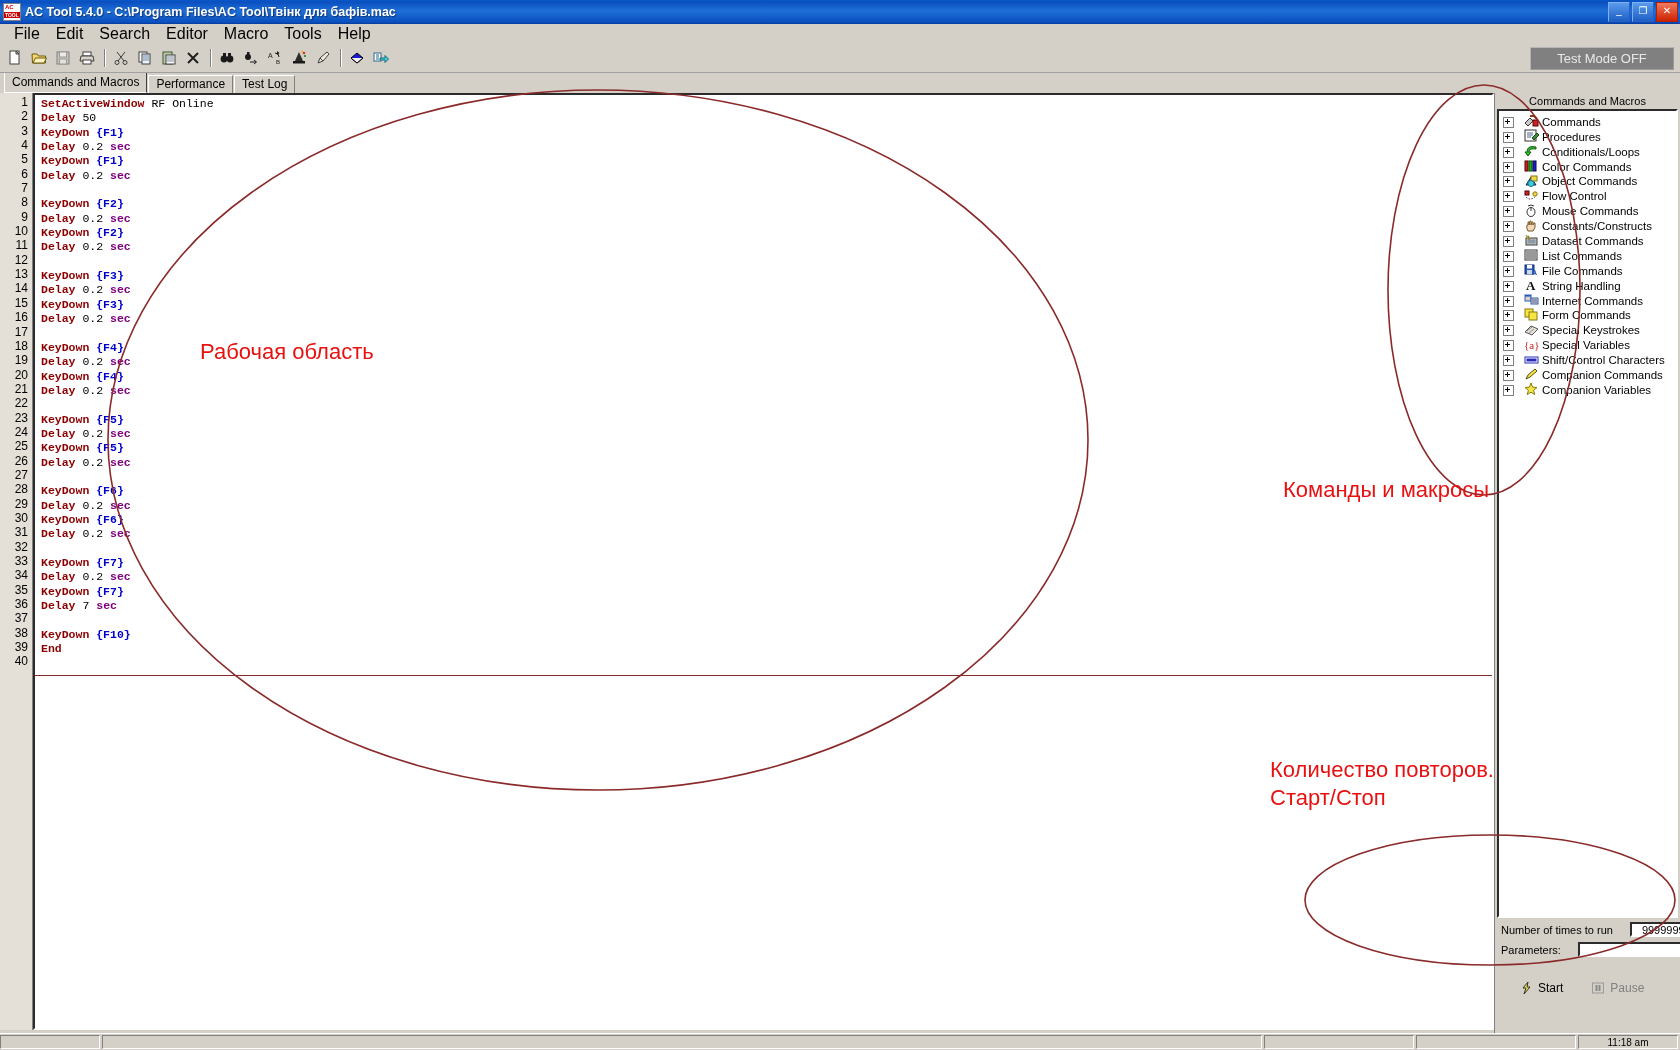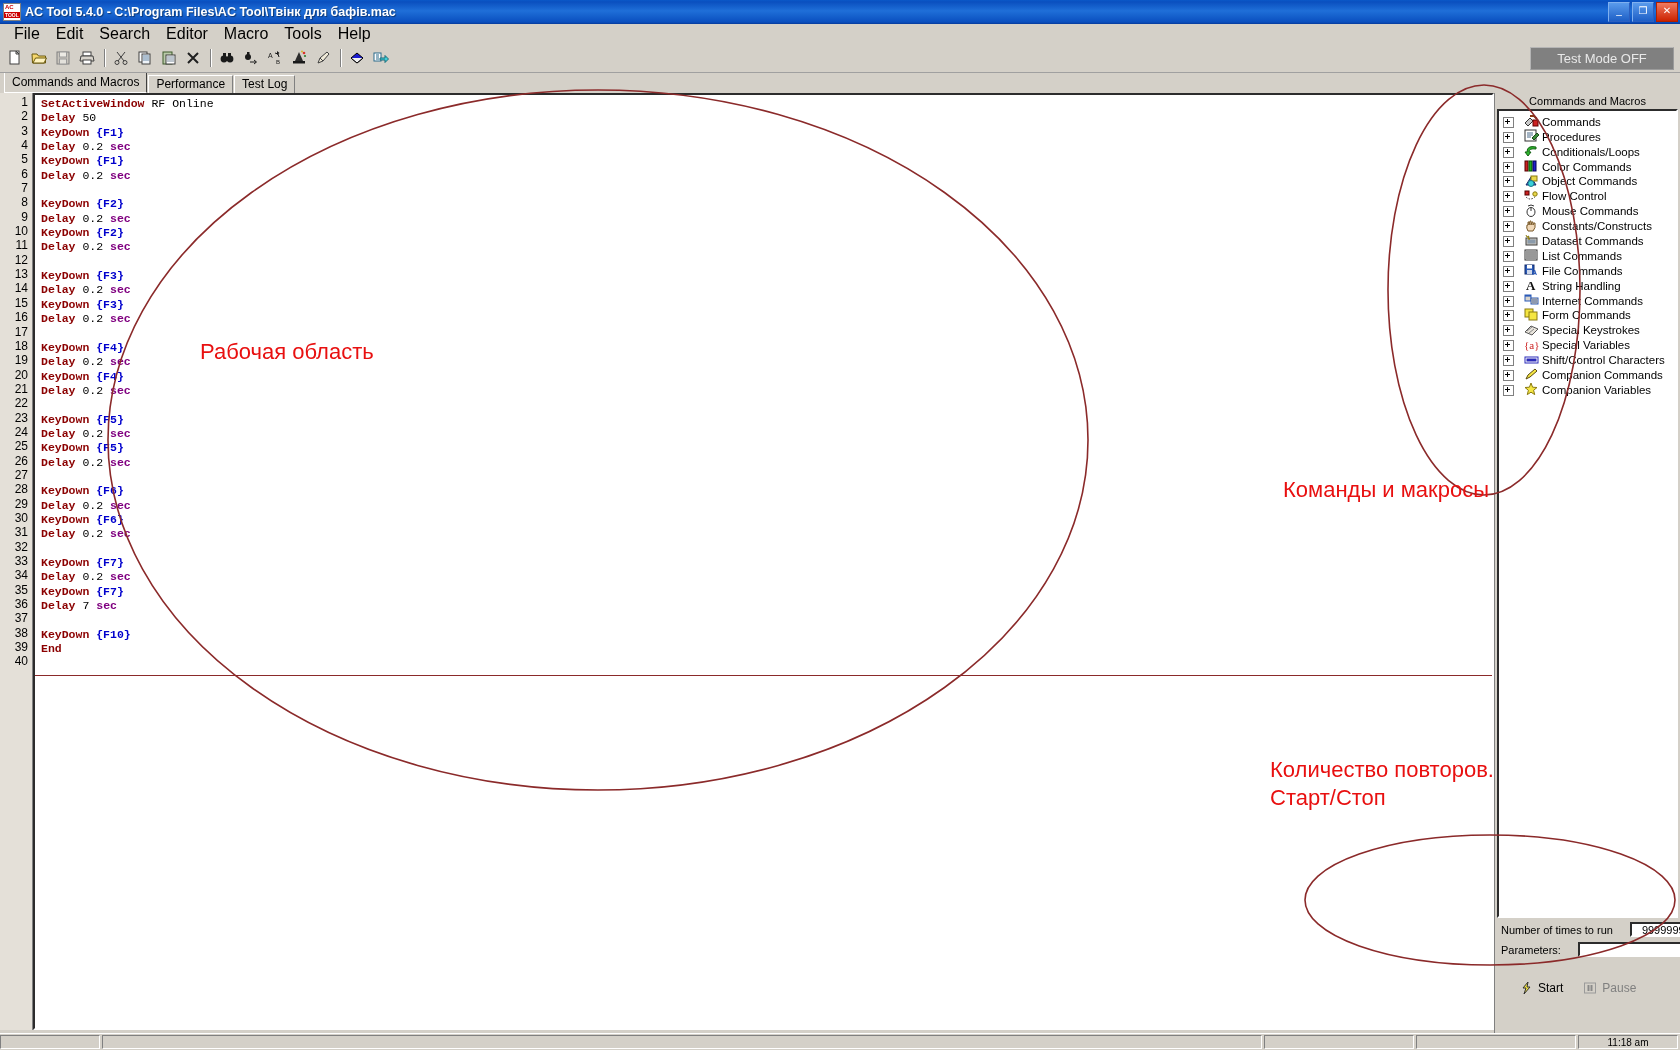--- a/index.html
+++ b/index.html
@@ -68,21 +68,21 @@
   .plus:before{content:"";position:absolute;left:1px;top:3px;width:5px;height:1px;background:#000;}
   .plus:after{content:"";position:absolute;left:3px;top:1px;width:1px;height:5px;background:#000;}
   .dots{width:6px;flex:none;}
   .ticon{width:16px;height:14px;margin-right:3px;flex:none;display:flex;align-items:center;justify-content:center;}
   .runbox{height:116px;background:#d4d0c8;padding:4px 6px 0 6px;box-sizing:border-box;}
   .frow{display:flex;align-items:center;margin-bottom:5px;}
   .flabel{font-size:11px;color:#000;white-space:nowrap;}
   .finput{flex:1;height:15px;background:#fff;border:2px inset #d4d0c8;border-top-color:#808080;
      border-left-color:#808080;border-right-color:#fff;border-bottom-color:#fff;font-size:11px;
      font-family:"Liberation Sans",sans-serif;padding:0 10px;box-sizing:border-box;margin-left:17px;}
-  .btnrow{display:flex;align-items:center;margin-top:24px;padding-left:18px;gap:20px;}
+  .btnrow{display:flex;align-items:center;margin-top:24px;padding-left:18px;gap:28px;}
   .rbtn{display:flex;align-items:center;font-size:12px;gap:5px;}
   .rbtn.disabled{color:#808080;}
   
   .status{position:absolute;left:0;right:0;bottom:0;height:16px;background:#d4d0c8;display:flex;
      align-items:center;border-top:1px solid #fff;}
   .scell{height:14px;border:1px solid #fff;border-top-color:#808080;border-left-color:#808080;
      margin-right:2px;font-size:10px;display:flex;align-items:center;padding:0 4px;box-sizing:border-box;}
   
   .anno{position:absolute;pointer-events:none;}
   .anno-text{position:absolute;color:#e81010;font-size:22px;font-family:"Liberation Sans",sans-serif;

